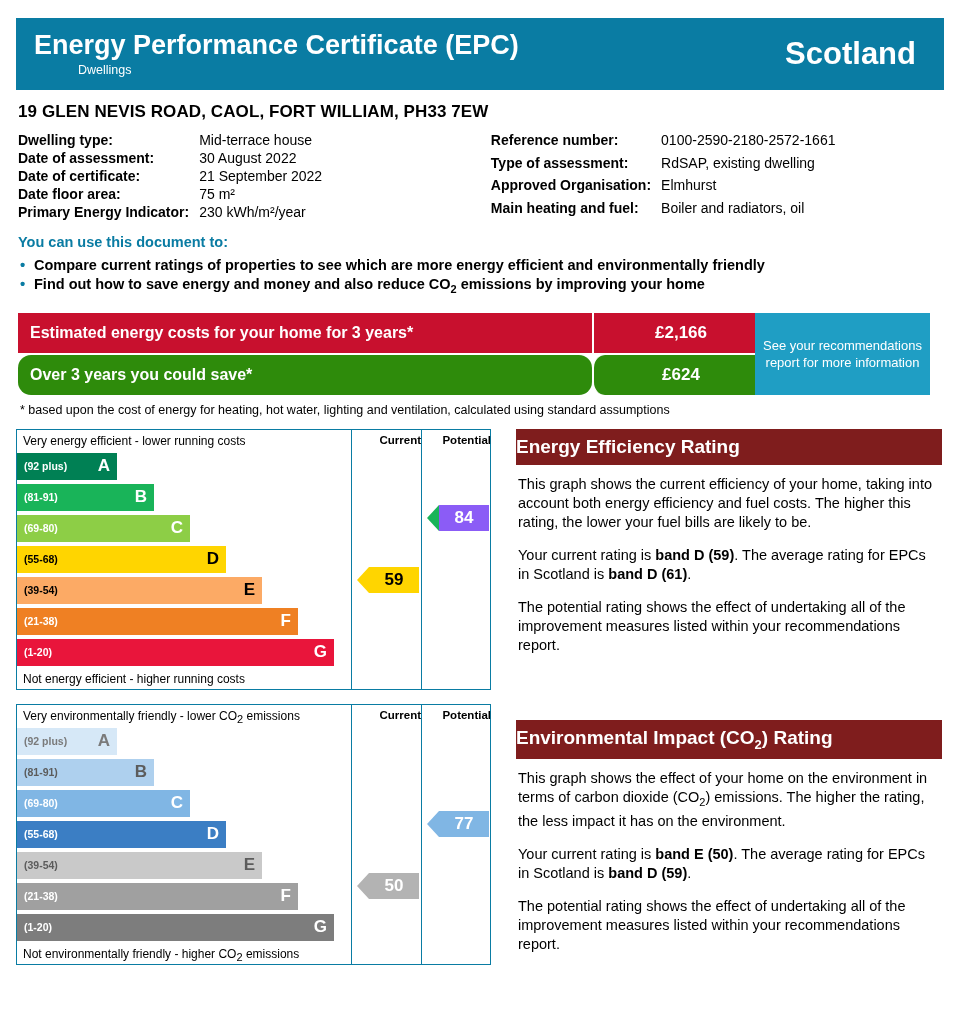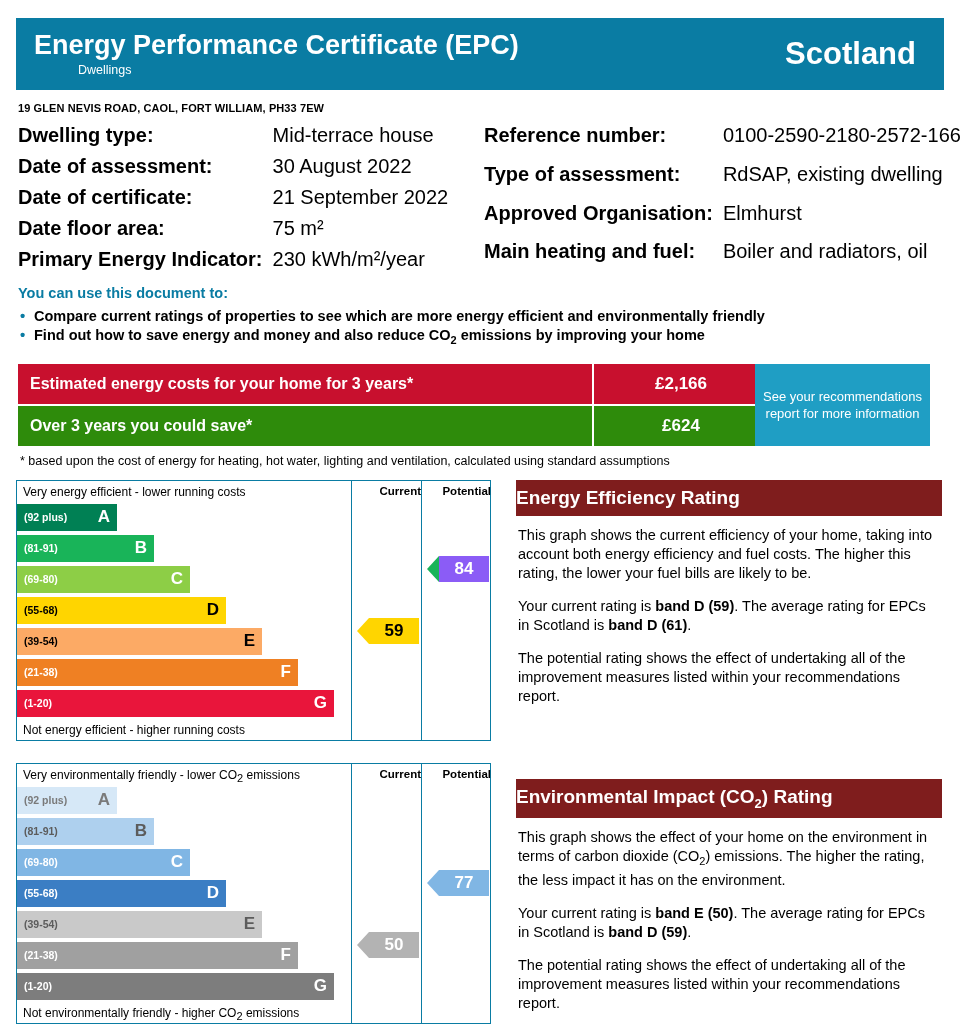--- a/index.html
+++ b/index.html
@@ -47,36 +47,36 @@
     margin-left: 44px;
   }
   .header-right {
     font-size: 31px;
     font-weight: bold;
     padding-right: 10px;
   }
 
   
   .address {
-    font-size: 11px;
+    font-size: 17px;
     font-weight: bold;
     margin: 12px 0 10px 2px;
     letter-spacing: 0.1px;
   }
 
   
   .details {
     display: flex;
     margin: 0 0 4px 2px;
   }
   .details-col {
     display: grid;
     grid-template-columns: max-content auto;
-    row-gap: 8px;
-    font-size: 20px;
+    row-gap: 2px;
+    font-size: 14px;
   }
   .details-col.left { width: 480px; }
   .details-col.right { width: 460px; }
   .dt-label {
     font-weight: bold;
     padding-right: 10px;
     white-space: nowrap;
   }
   .dt-value { white-space: nowrap; }
 
@@ -136,21 +136,21 @@
     color: #ffffff;
     font-weight: bold;
     font-size: 17px;
     display: flex;
     align-items: center;
     justify-content: center;
     border-left: 2px solid #ffffff;
     box-sizing: border-box;
   }
   .cost-red .cost-label, .cost-red .cost-val { background: #c8102e; }
-  .cost-green .cost-label, .cost-green .cost-val { background: #2e8b0b; }
+  .cost-green .cost-label, .cost-green .cost-val { background: #2e8b0b; border-radius: 13px; }
   .cost-side {
     position: absolute;
     right: 14px;
     top: 0;
     width: 175px;
     height: 82px;
     background: #1f9ec4;
     color: #ffffff;
     font-size: 13px;
     line-height: 17px;
@@ -434,21 +434,21 @@
     <div class="panel" style="top:0;">
       <div class="panel-title">Energy Efficiency Rating</div>
       <div class="panel-body">
         <p>This graph shows the current efficiency of your home, taking into account both energy efficiency and fuel costs. The higher this rating, the lower your fuel bills are likely to be.</p>
         <p><span>Your current rating is </span><b>band D (59)</b><span>. The average rating for EPCs in Scotland is </span><b>band D (61)</b><span>.</span></p>
         <p>The potential rating shows the effect of undertaking all of the improvement measures listed within your recommendations report.</p>
       </div>
     </div>
   </div>
 
-  <div class="graph-block" style="margin-top:22px;">
+  <div class="graph-block" style="margin-top:14px;">
     <div class="graph-wrap">
       <div class="graph-top-text">Very environmentally friendly - lower CO<span class="sub">2</span> emissions</div>
       <div class="graph-body">
         <div class="bar-row">
           <div class="bar e-a" style="width:100px">
             <span class="range">(92 plus)</span>
             <span class="letter">A</span>
           </div>
         </div>
         <div class="bar-row">

